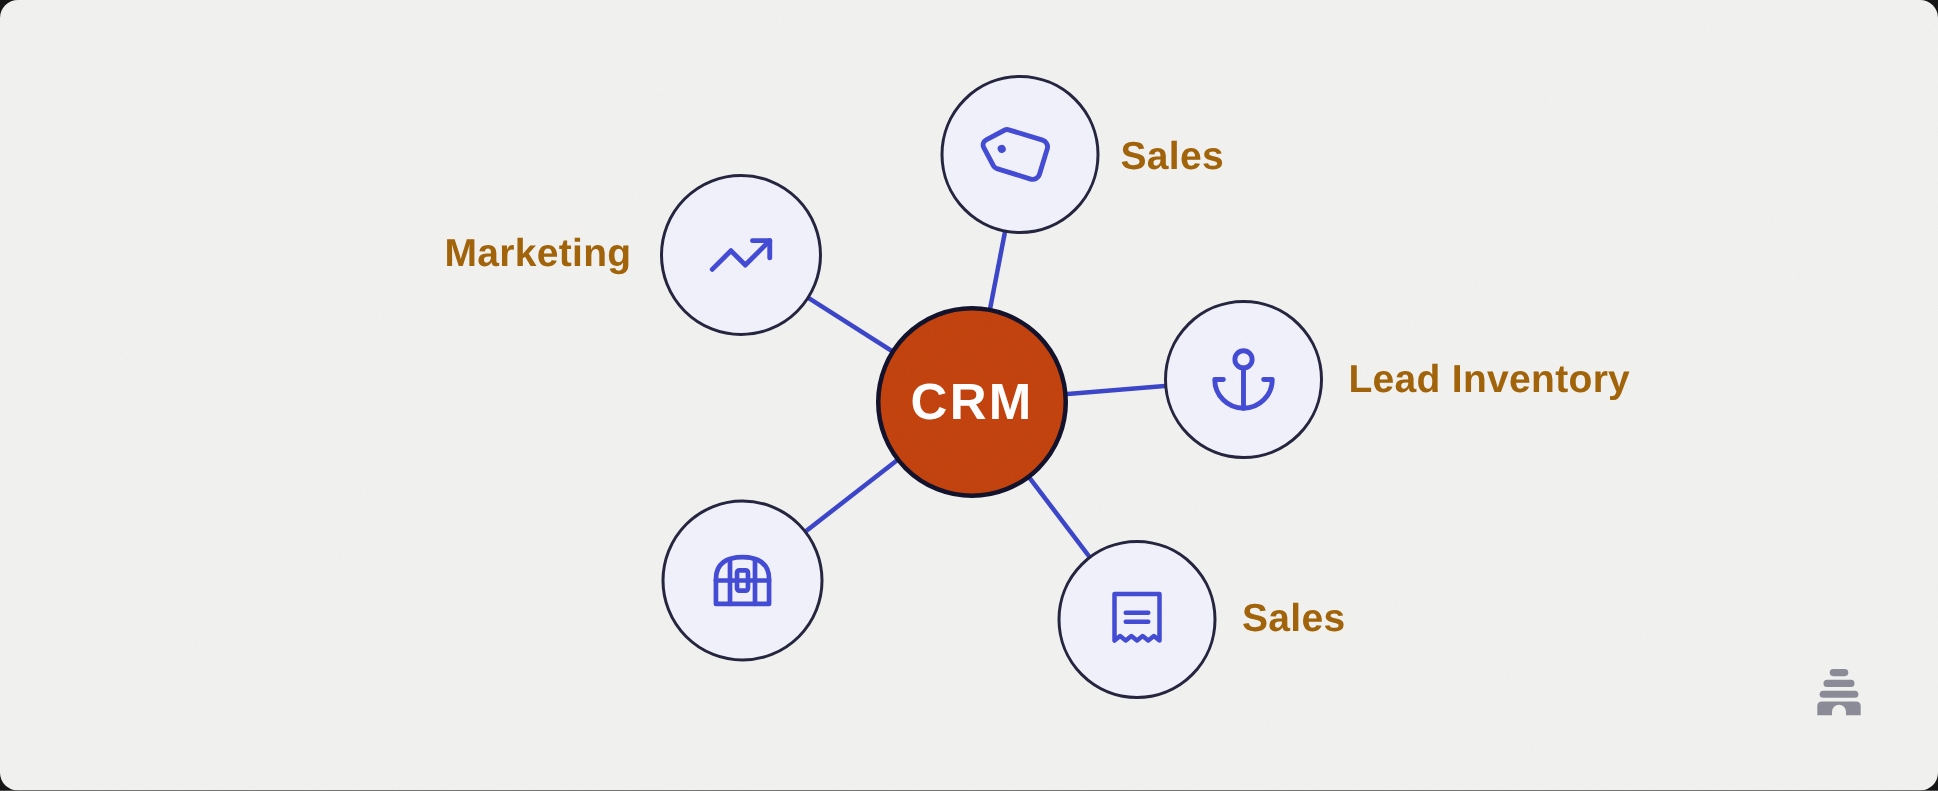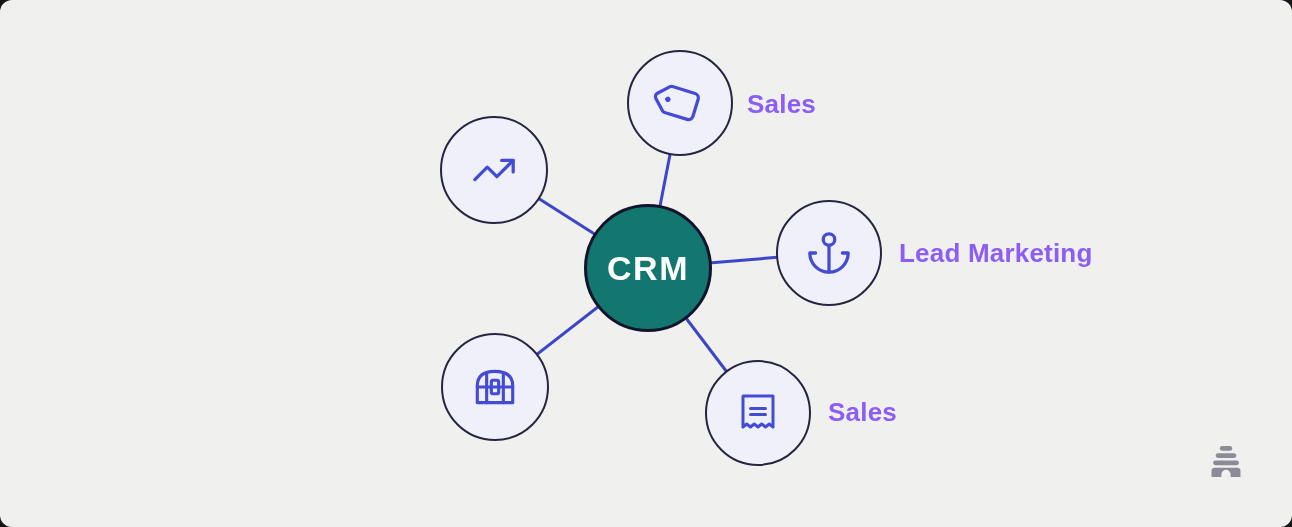--- a/index.html
+++ b/index.html
@@ -9,38 +9,38 @@
     background:#f1f1ef;
     border-radius:12px;
     overflow:hidden;
     font-family:"Liberation Sans","DejaVu Sans",sans-serif;
   }
   .connectors{position:absolute;left:0;top:0;z-index:1;}
   .connectors line{stroke:#3a44c8;stroke-width:3;}
   .node{position:absolute;border-radius:50%;box-sizing:border-box;
         display:flex;align-items:center;justify-content:center;z-index:2;}
   .node.center{
-    background:#0f766e;
+    background:#c2410c;
     border:3px solid #10102a;
     color:#ffffff;
     font-weight:700;
     font-size:34px;
     letter-spacing:1.5px;
   }
   .node.sat{
     background:#f1f1fc;
     border:2.5px solid #23233e;
   }
   .node.sat svg{overflow:visible;}
   .icon-stroke{stroke:#424ad4;fill:none;stroke-width:3;stroke-linecap:round;stroke-linejoin:round;}
   .icon-stroke24{stroke:#424ad4;fill:none;stroke-width:1.7;stroke-linecap:round;stroke-linejoin:round;}
   .label{
     position:absolute;z-index:3;
     transform:translateY(-50%);
-    font-size:26px;font-weight:700;color:#8b5cf6;
+    font-size:26px;font-weight:700;color:#a16207;
     white-space:nowrap;letter-spacing:0.2px;
   }
   .label.right-aligned{text-align:right;}
   .logo{position:absolute;z-index:3;}
   .noise{position:absolute;left:0;top:0;z-index:5;pointer-events:none;opacity:0.5;}
 </style>
 </head>
 <body>
 
 <div class="canvas">
@@ -66,29 +66,30 @@
     </svg>
   </div>
   <div class="label" style="left:747px;top:104px;">Sales</div>
 
   <div class="node sat" style="left:440px;top:116px;width:108px;height:108px;">
     <svg width="46" height="46" viewBox="0 0 24 24">
       <polyline class="icon-stroke24" points="22 7 13.5 15.5 8.5 10.5 2 17"></polyline>
       <polyline class="icon-stroke24" points="16 7 22 7 22 13"></polyline>
     </svg>
   </div>
+  <div class="label right-aligned" style="right:871px;top:169px;">Marketing</div>
 
   <div class="node sat" style="left:776px;top:200px;width:106px;height:106px;">
     <svg width="46" height="46" viewBox="0 0 24 24">
       <circle class="icon-stroke24" cx="12" cy="5" r="3"></circle>
       <path class="icon-stroke24" d="M12 22V8"></path>
       <path class="icon-stroke24" d="M5 12H2a10 10 0 0 0 20 0h-3"></path>
     </svg>
   </div>
-  <div class="label" style="left:899px;top:253px;">Lead Marketing</div>
+  <div class="label" style="left:899px;top:253px;">Lead Inventory</div>
 
   <div class="node sat" style="left:441px;top:333px;width:108px;height:108px;">
     <svg width="50" height="50" viewBox="0 0 48 48">
       <path class="icon-stroke" d="M7 39 V23 C7 13 14 9 24 9 C34 9 41 13 41 23 V39 Z"></path>
       <path class="icon-stroke" d="M7 24 H41"></path>
       <path class="icon-stroke" d="M16 10.8 V39"></path>
       <path class="icon-stroke" d="M32 10.8 V39"></path>
       <rect class="icon-stroke" x="20.5" y="17.5" width="7" height="13" rx="1.5"></rect>
     </svg>
   </div>

